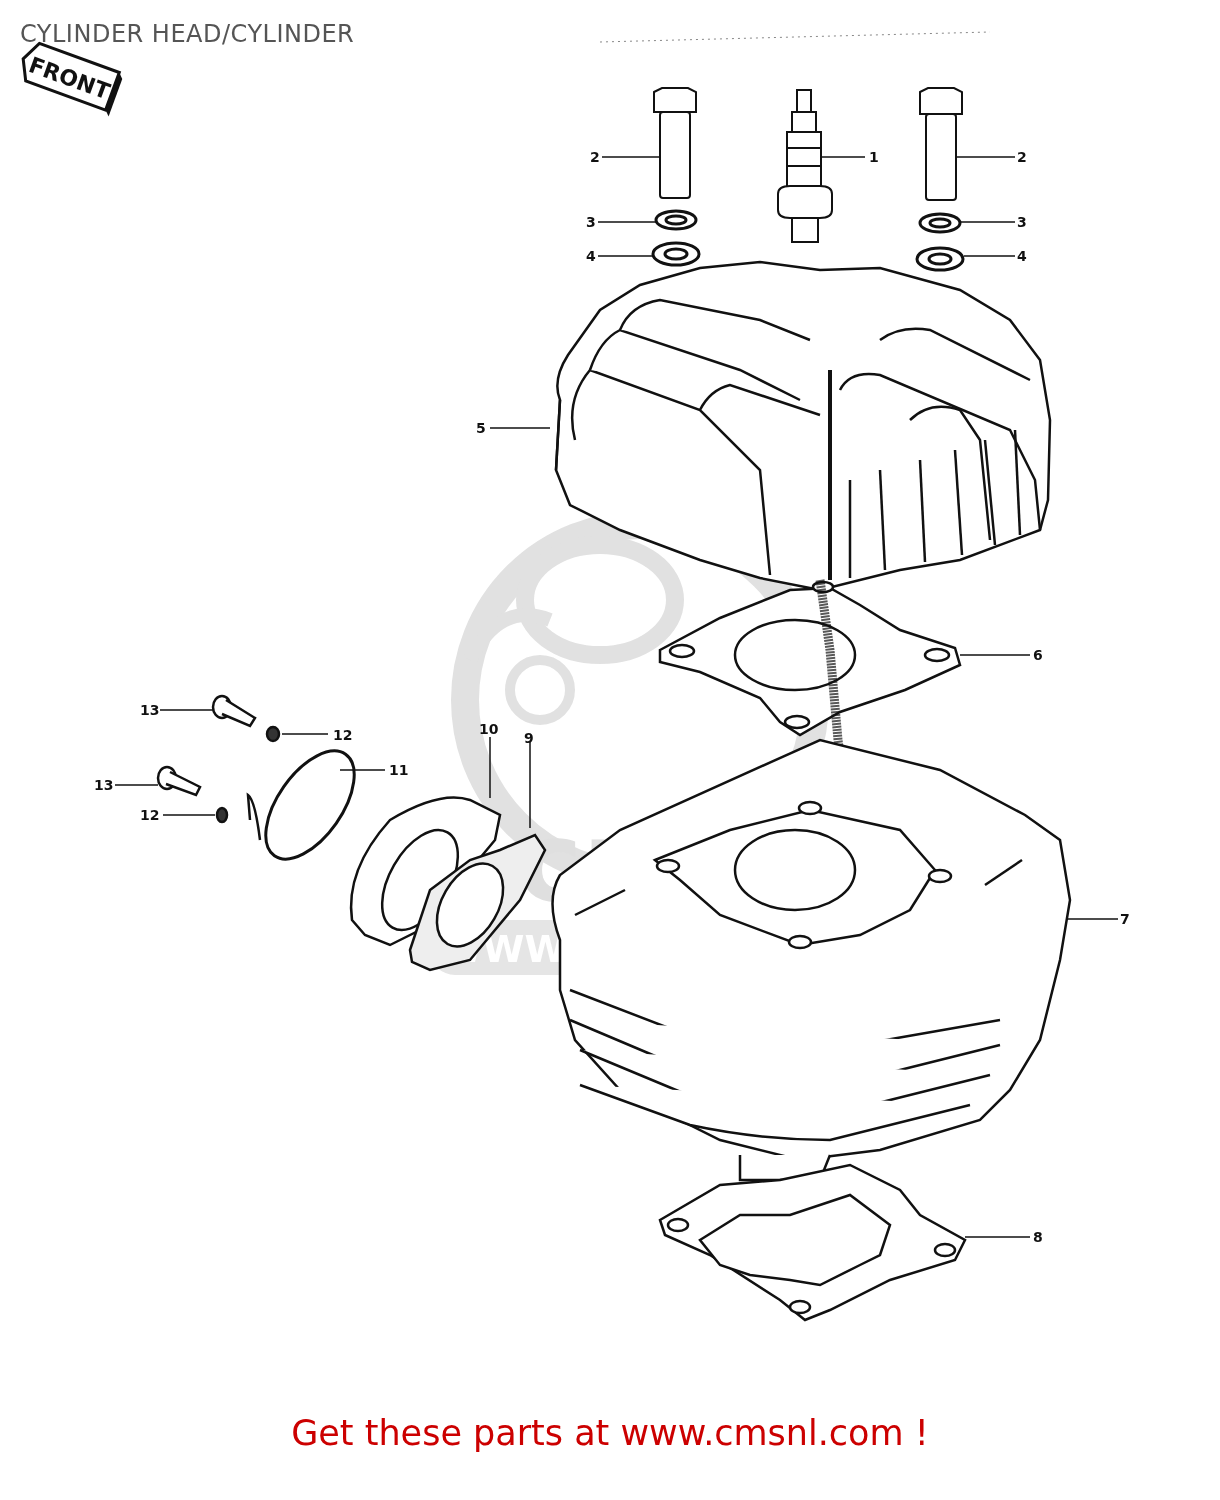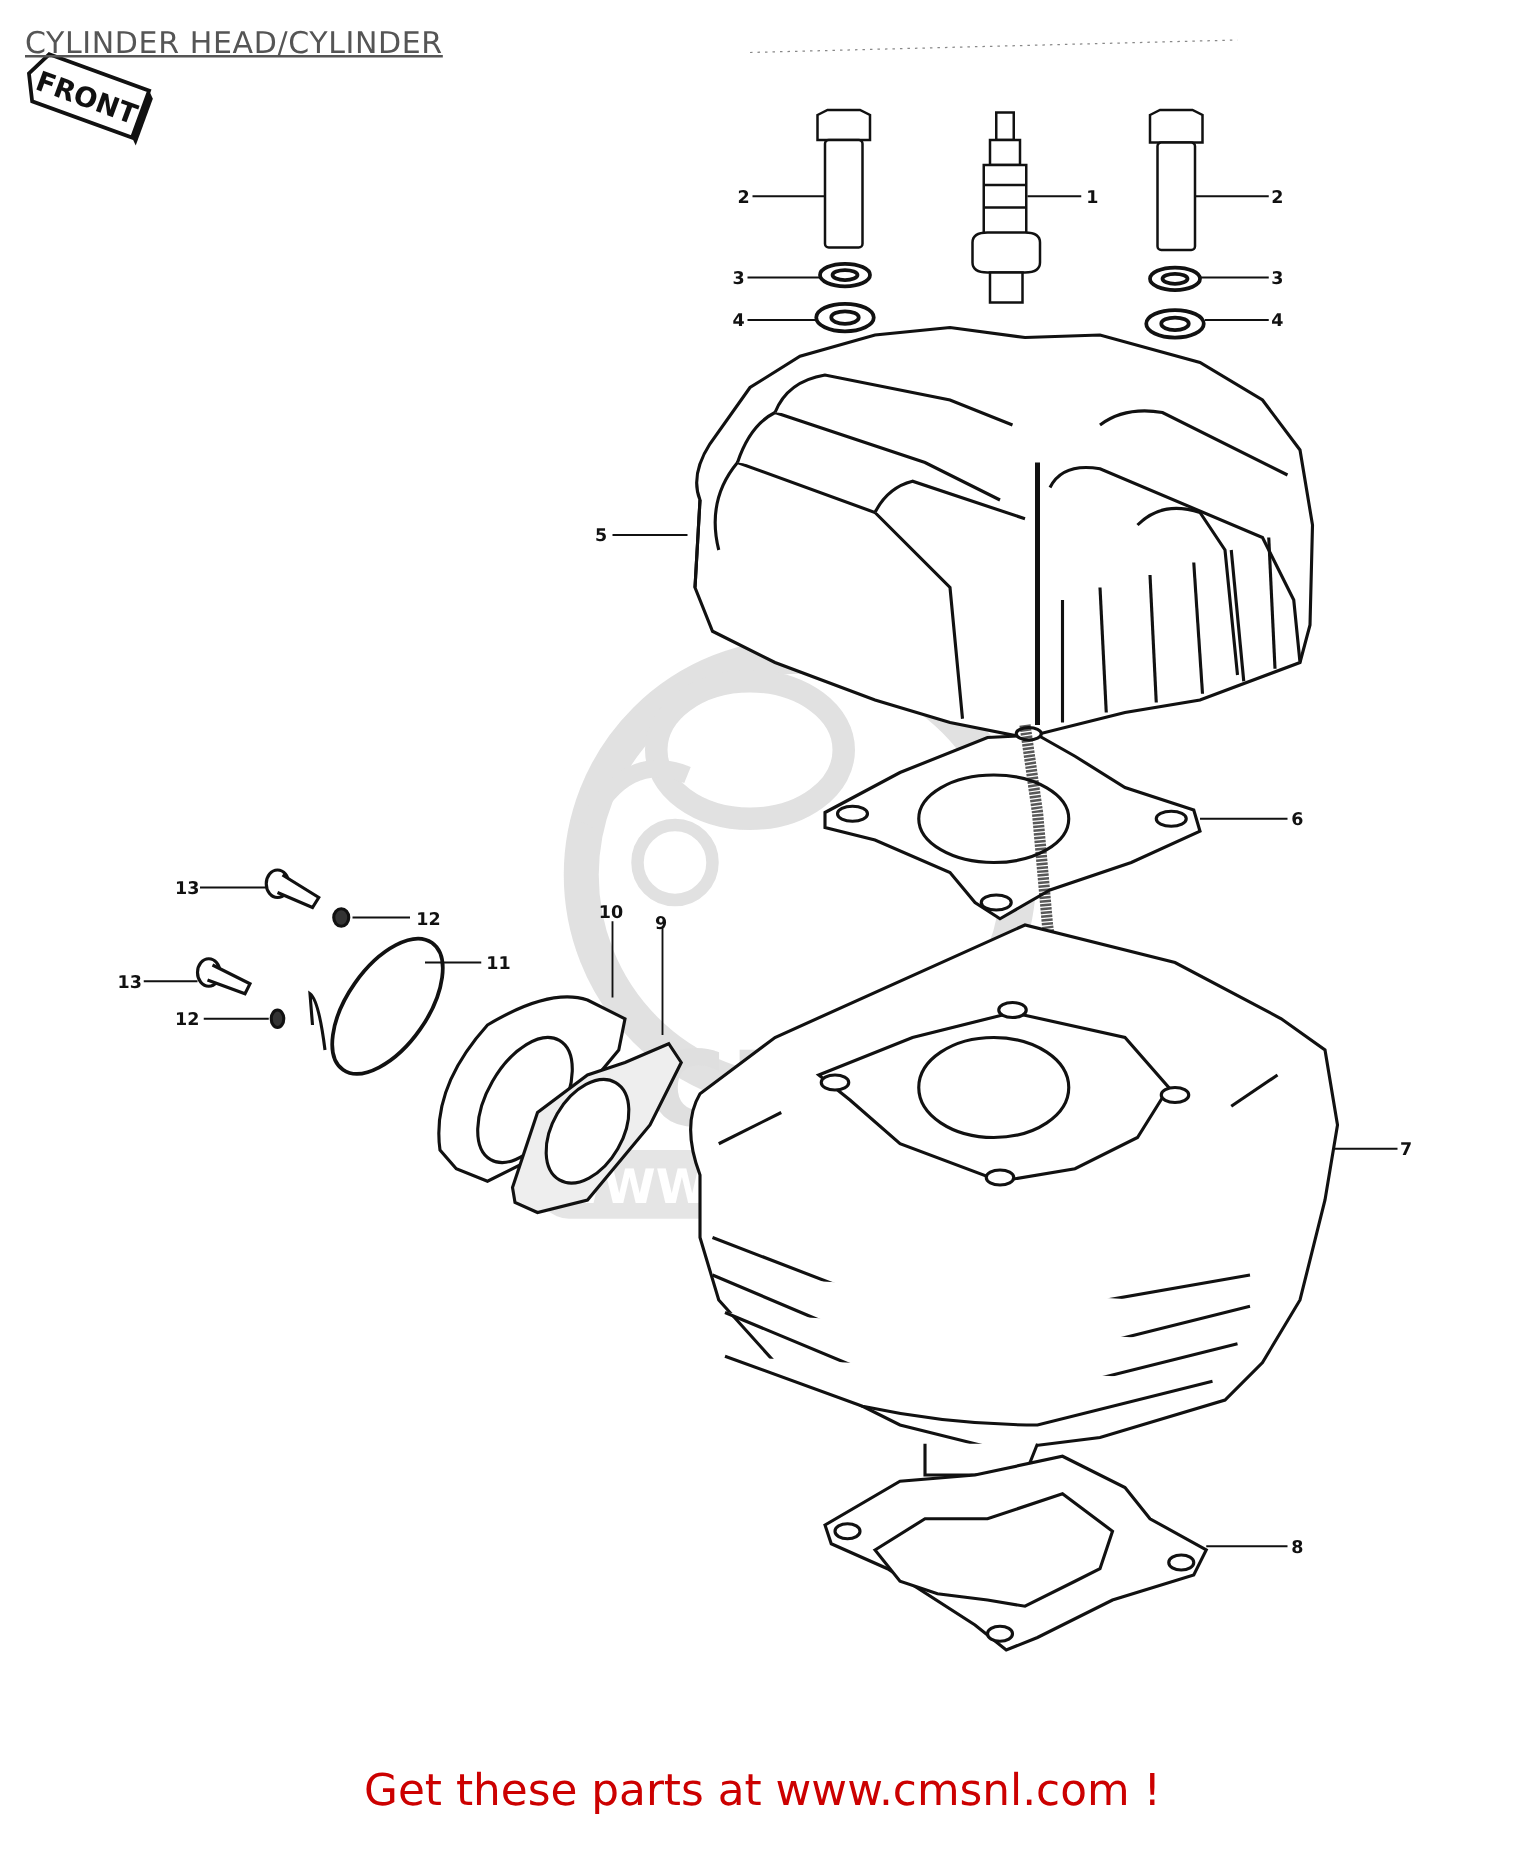--- a/index.html
+++ b/index.html
@@ -1,17 +1,17 @@
 <!DOCTYPE html>
 <html><head>
 <meta charset="utf-8">
 <style>
   html, body { margin: 0; padding: 0; background: #ffffff; }
   body { width: 1220px; height: 1500px; position: relative; overflow: hidden; font-family: "DejaVu Sans", sans-serif; }
-  .title { position: absolute; left: 20px; top: 20px; font-size: 24px; color: #555555; letter-spacing: 0.5px; z-index: 3; text-decoration: underline; }
+  .title { position: absolute; left: 20px; top: 20px; font-size: 24px; color: #555555; letter-spacing: 0.5px; z-index: 3; }
   .footer { position: absolute; left: 0; width: 1220px; top: 1413px; text-align: center; font-size: 35px; color: #cc0000; z-index: 3; }
   svg.diagram { position: absolute; left: 0; top: 0; z-index: 1; }
   .callout { font-family: "DejaVu Sans", sans-serif; font-weight: bold; font-size: 14px; fill: #111; }
   .wm-text { font-family: "DejaVu Sans", sans-serif; font-weight: bold; }
 </style>
 </head>
 <body>
 
 <div class="title">CYLINDER HEAD/CYLINDER</div>
 

